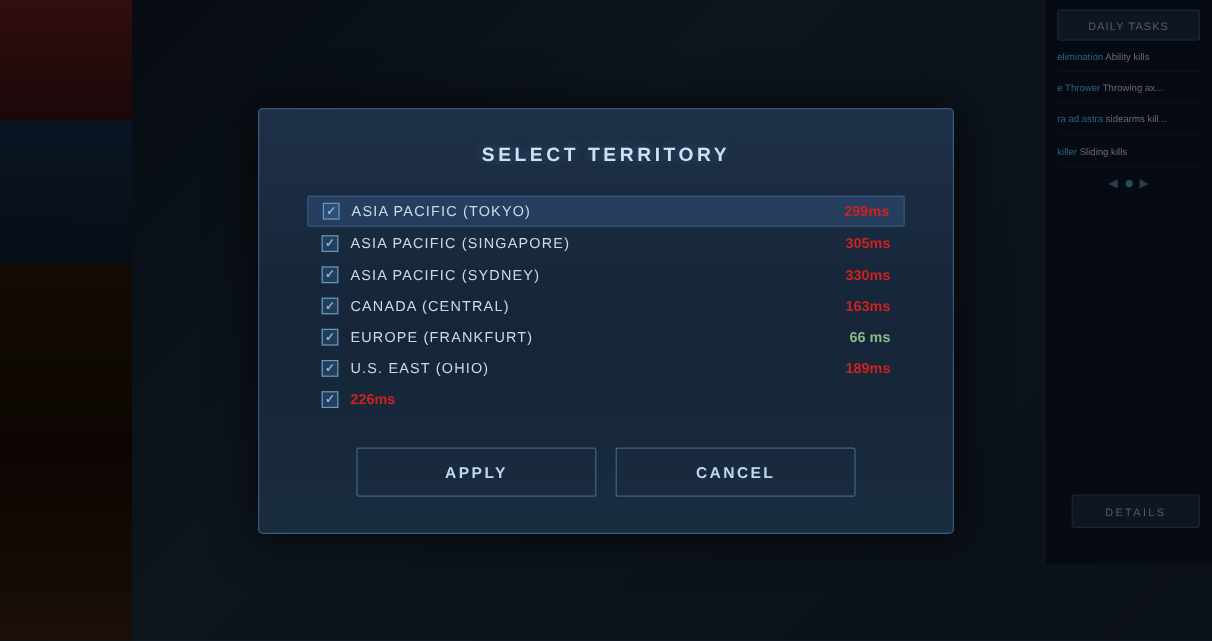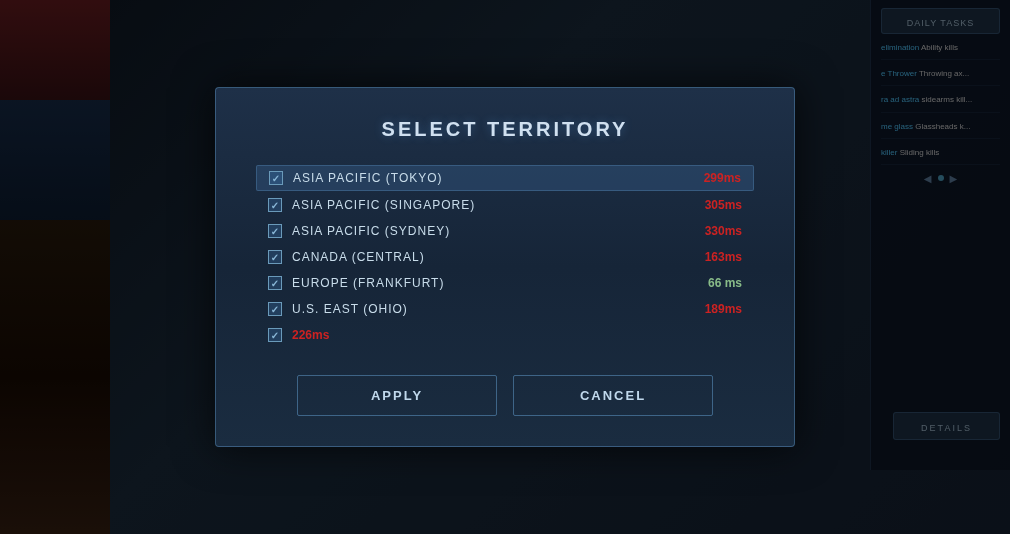--- a/index.html
+++ b/index.html
@@ -145,21 +145,21 @@
       border: 1px solid rgba(100, 160, 210, 0.4);
       border-radius: 4px;
       padding: 30px 40px;
       position: relative;
       box-shadow: 0 0 40px rgba(0,0,0,0.7);
     }
 
     .modal-title {
       text-align: center;
       color: #d0e0f0;
-      font-size: 20px;
+      font-size: 16px;
       font-weight: bold;
       letter-spacing: 3px;
       margin-bottom: 24px;
       text-shadow: 0 0 10px rgba(100,180,255,0.3);
     }
 
     .territory-list {
       margin-bottom: 28px;
     }
 
@@ -258,24 +258,20 @@
   </div>
   <div class="sidebar-task">
     <span class="highlight">e Thrower</span>
     <span> Throwing ax...</span>
   </div>
   <div class="sidebar-task">
     <span class="highlight">ra ad astra</span>
     <span> sidearms kill...</span>
   </div>
   <div class="sidebar-task">
-    <span class="highlight">me glass</span>
-    <span> Glassheads k...</span>
-  </div>
-  <div class="sidebar-task">
     <span class="highlight">killer</span>
     <span> Sliding kills</span>
   </div>
 
   <div class="nav-dots">
     <span class="nav-arrow">◀</span>
     <div class="nav-dot"></div>
     <span class="nav-arrow">▶</span>
   </div>
 

